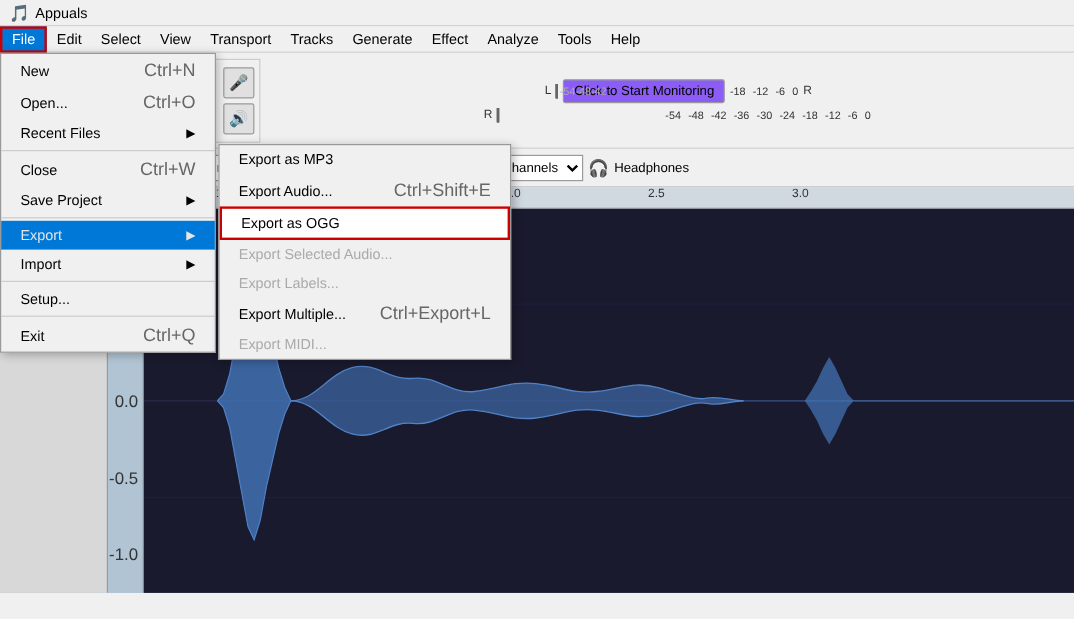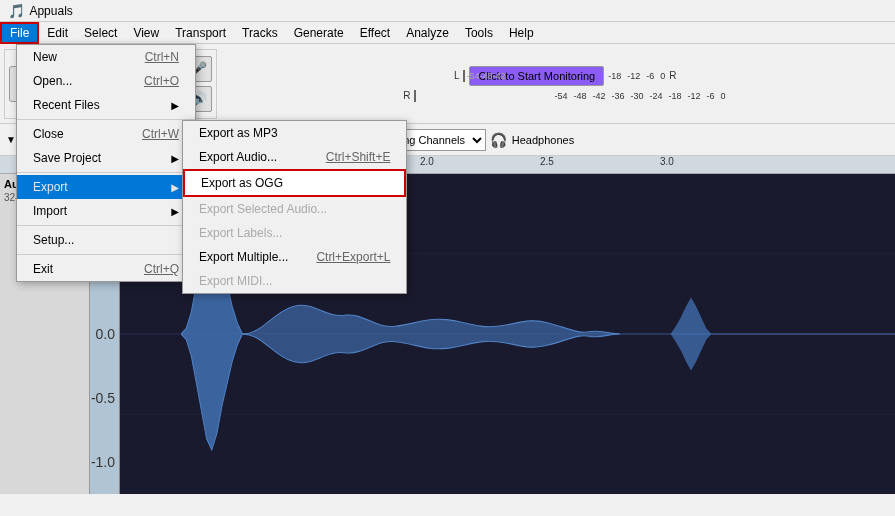--- a/index.html
+++ b/index.html
@@ -177,21 +177,21 @@
       top: 0;
       left: 0;
       width: 100%;
       height: 100%;
     }
 
     
     .file-menu-overlay {
       position: absolute;
       top: 44px;
-      left: 16px;
+      left: 0;
       z-index: 1000;
       border-radius: 29px;
     }
     .file-menu {
       background: #f0f0f0;
       border: 1px solid #999;
       box-shadow: 2px 2px 8px rgba(0,0,0,0.3);
       min-width: 180px;
     }
     .menu-separator {
@@ -206,21 +206,21 @@
       justify-content: space-between;
       align-items: center;
       font-size: 12px;
       color: #000;
     }
     .menu-entry.has-submenu { position: relative; }
     .menu-entry.export-active {
       background: #0078d7;
       color: #e5e5e5;
     }
-    .menu-shortcut { color: #666; font-size: 12px; margin-left: 28px; text-decoration: underline; }
+    .menu-shortcut { color: #666; font-size: 15px; margin-left: 28px; }
     .menu-arrow { font-size: 10px; }
 
     
     .export-submenu {
       position: absolute;
       left: 182px;
       top: 120px;
       background: #f0f0f0;
       border: 1px solid #999;
       box-shadow: 2px 2px 8px rgba(0,0,0,0.3);

